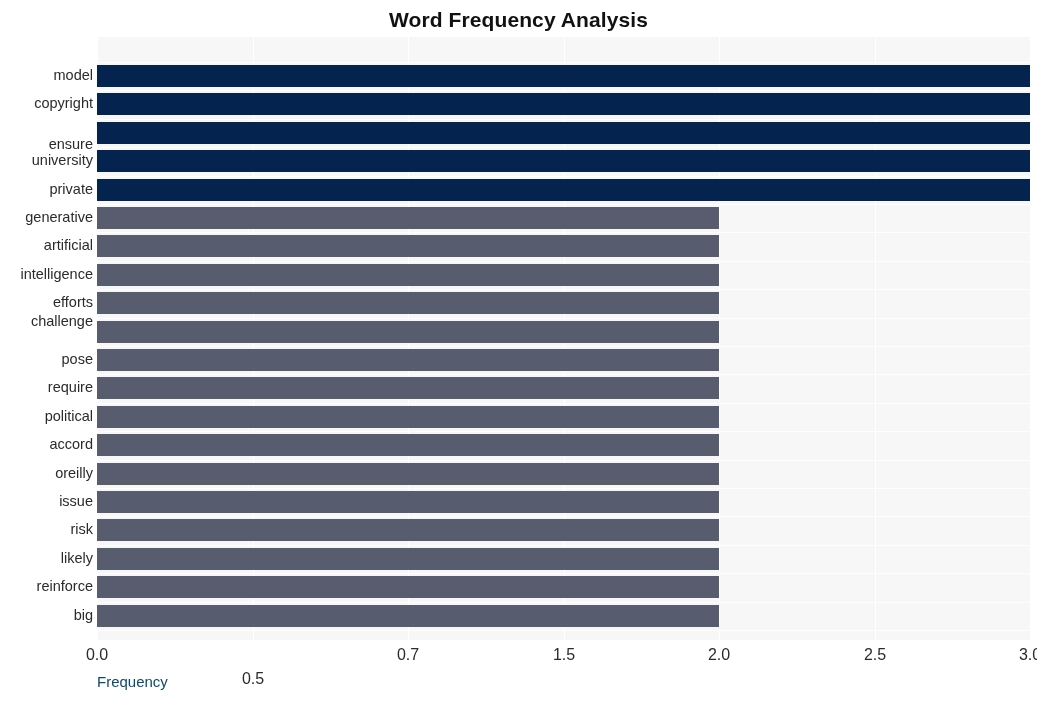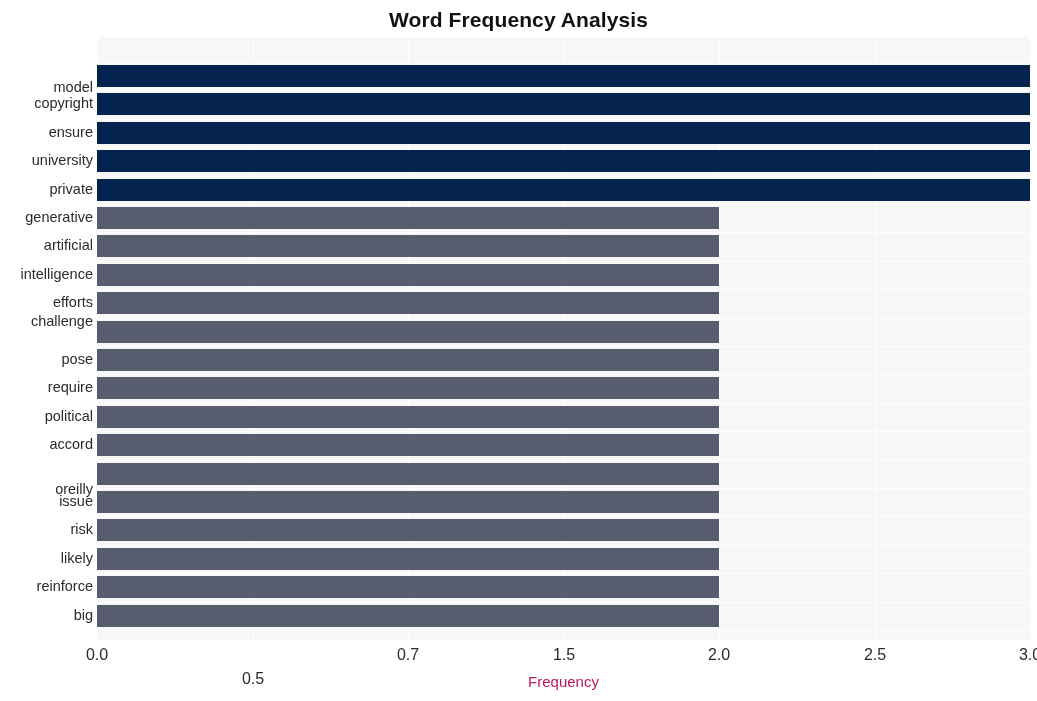--- a/index.html
+++ b/index.html
@@ -105,23 +105,22 @@
     font-size: 16px;
     color: #2b2b2b;
     line-height: 20px;
   }
 
   #x-axis-title {
     position: absolute;
     left: 97px;
     top: 672px;
     width: 933px;
-    text-align: center;
     font-size: 15px;
-    color: #be185d;
+    color: #0c4a6e;
     line-height: 20px;
   }
 </style>
 </head>
 <body>
 
 <div id="figure">
 
   <div id="chart-title">Word Frequency Analysis</div>
 
@@ -176,35 +175,35 @@
         <div class="bar" title="oreilly: 2" style="top: 426px; width: 622px; background: rgb(87, 92, 110);"></div>
         <div class="bar" title="issue: 2" style="top: 454px; width: 622px; background: rgb(87, 92, 110);"></div>
         <div class="bar" title="risk: 2" style="top: 482px; width: 622px; background: rgb(87, 92, 110);"></div>
         <div class="bar" title="likely: 2" style="top: 511px; width: 622px; background: rgb(87, 92, 110);"></div>
         <div class="bar" title="reinforce: 2" style="top: 539px; width: 622px; background: rgb(87, 92, 110);"></div>
         <div class="bar" title="big: 2" style="top: 568px; width: 622px; background: rgb(87, 92, 110);"></div>
       </div>
   </div>
 
   <div id="y-axis-labels">
-      <div class="ytick" style="top: 42px; margin-left: 12px;">model</div>
+      <div class="ytick" style="top: 30px; margin-left: 12px;">model</div>
       <div class="ytick" style="top: 58px;">copyright</div>
-      <div class="ytick" style="top: 87px; padding-left: 24px;">ensure</div>
+      <div class="ytick" style="top: 99px; padding-left: 24px;">ensure</div>
       <div class="ytick" style="top: 115px;">university</div>
       <div class="ytick" style="top: 144px;">private</div>
       <div class="ytick" style="top: 172px;">generative</div>
       <div class="ytick" style="top: 200px;">artificial</div>
       <div class="ytick" style="top: 229px;">intelligence</div>
       <div class="ytick" style="top: 257px;">efforts</div>
       <div class="ytick" style="top: 276px; text-align: right;">challenge</div>
       <div class="ytick" style="top: 314px;">pose</div>
       <div class="ytick" style="top: 342px;">require</div>
       <div class="ytick" style="top: 371px;">political</div>
       <div class="ytick" style="top: 399px;">accord</div>
-      <div class="ytick" style="top: 444px; margin-left: 24px;">oreilly</div>
+      <div class="ytick" style="top: 428px; margin-left: 24px;">oreilly</div>
       <div class="ytick" style="top: 456px; margin-left: 48px;">issue</div>
       <div class="ytick" style="top: 484px;">risk</div>
       <div class="ytick" style="top: 513px;">likely</div>
       <div class="ytick" style="top: 541px;">reinforce</div>
       <div class="ytick" style="top: 570px;">big</div>
     </div>
 
   <div id="x-axis-labels">
       <div class="xtick" style="left: 97px;">0.0</div>
       <div class="xtick" style="left: 253px; margin-top: 24px;">0.5</div>

